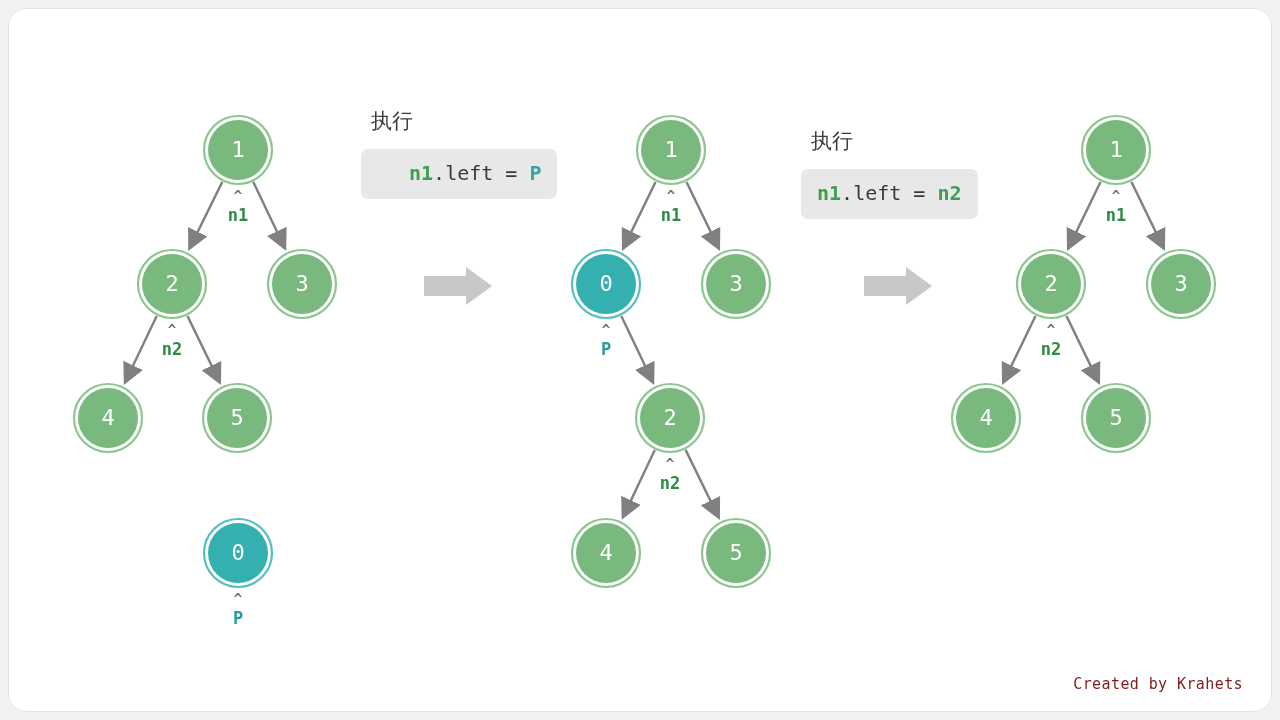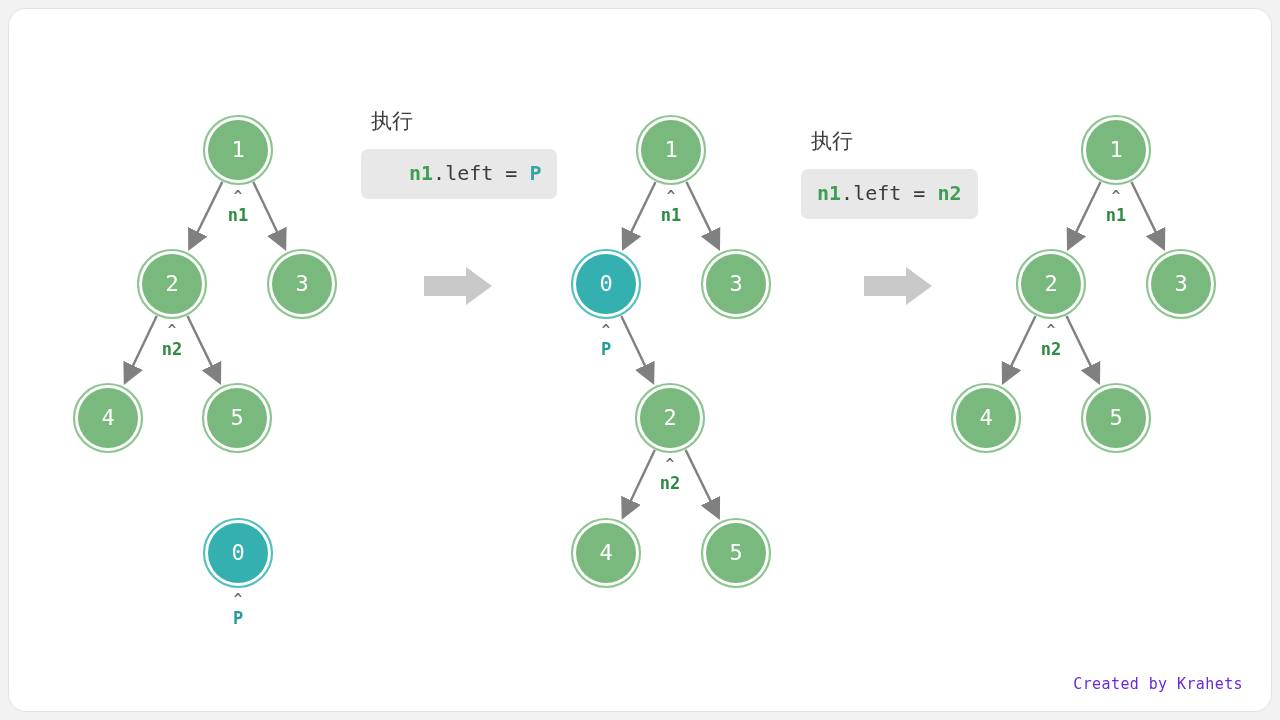--- a/index.html
+++ b/index.html
@@ -54,21 +54,21 @@
     display:block;color:#6e6e6e;font-size:14px;font-weight:bold;
     line-height:11px;margin-bottom:3px;
   }
   .ptr.green .nm{color:#2e8b42;}
   .ptr.teal  .nm{color:#2a9b9b;}
 
   
   .credit{
     position:absolute;right:28px;bottom:18px;
     font-family:"DejaVu Sans Mono","Liberation Mono",monospace;
-    font-size:15px;color:#6d28d9;letter-spacing:.4px;
+    font-size:15px;color:#7f1d1d;letter-spacing:.4px;
   }
 </style>
 </head>
 <body>
 
 <div class="canvas">
 
   <svg class="scene" viewBox="0 0 1264 704" xmlns="http://www.w3.org/2000/svg">
     <defs>
       <marker id="edgeArrow" markerWidth="9" markerHeight="9" refX="7.2" refY="4.5" orient="auto" markerUnits="strokeWidth">

